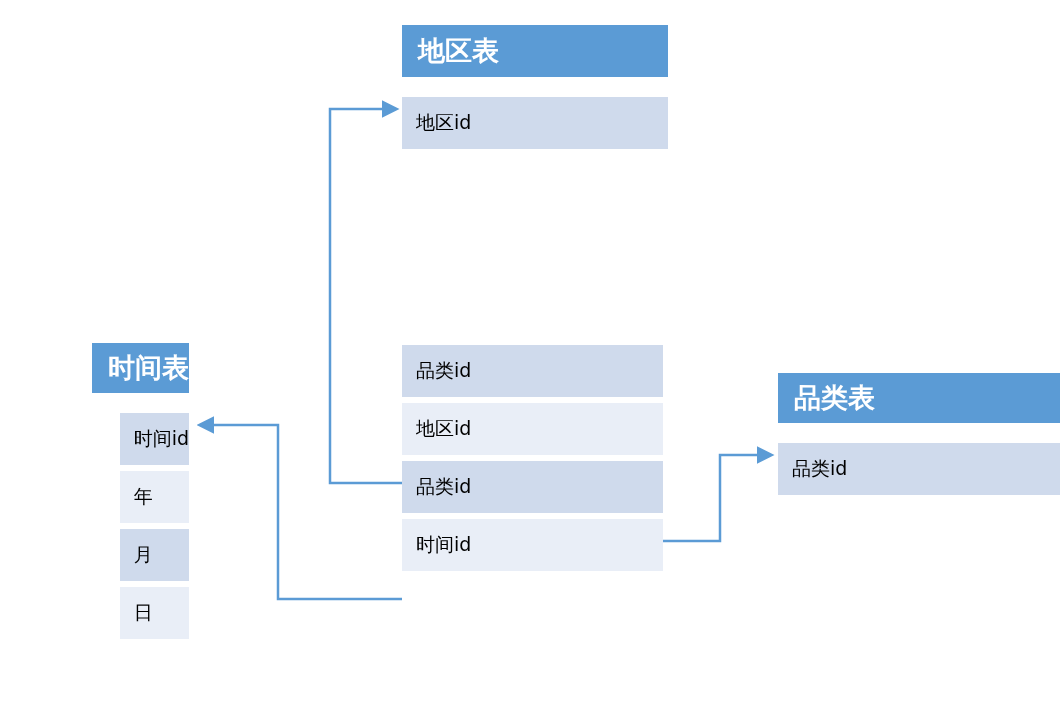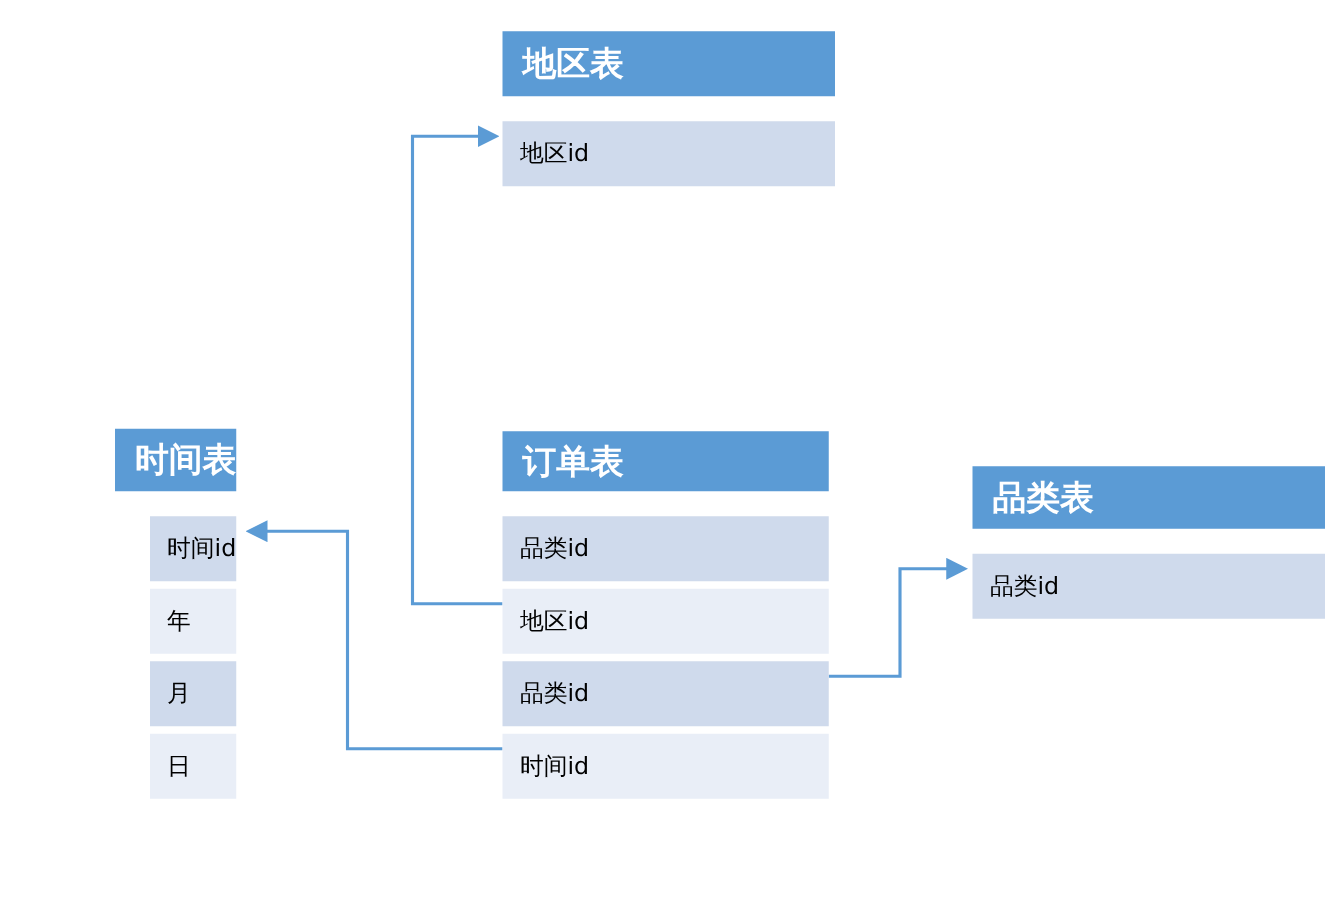--- a/index.html
+++ b/index.html
@@ -96,21 +96,20 @@
     <div class="thead">时间表</div>
     <div class="trows">
         <div class="t-row row-dark">时间id</div>
         <div class="t-row row-light">年</div>
         <div class="t-row row-dark">月</div>
         <div class="t-row row-light">日</div>
       </div>
   </div>
 
   <div class="er-table" id="table-order">
-    <div class="thead">订单表</div>
     <div class="trows">
         <div class="t-row row-dark">品类id</div>
         <div class="t-row row-light">地区id</div>
         <div class="t-row row-dark">品类id</div>
         <div class="t-row row-light">时间id</div>
       </div>
   </div>
 
   <div class="er-table" id="table-category">
     <div class="thead">品类表</div>

